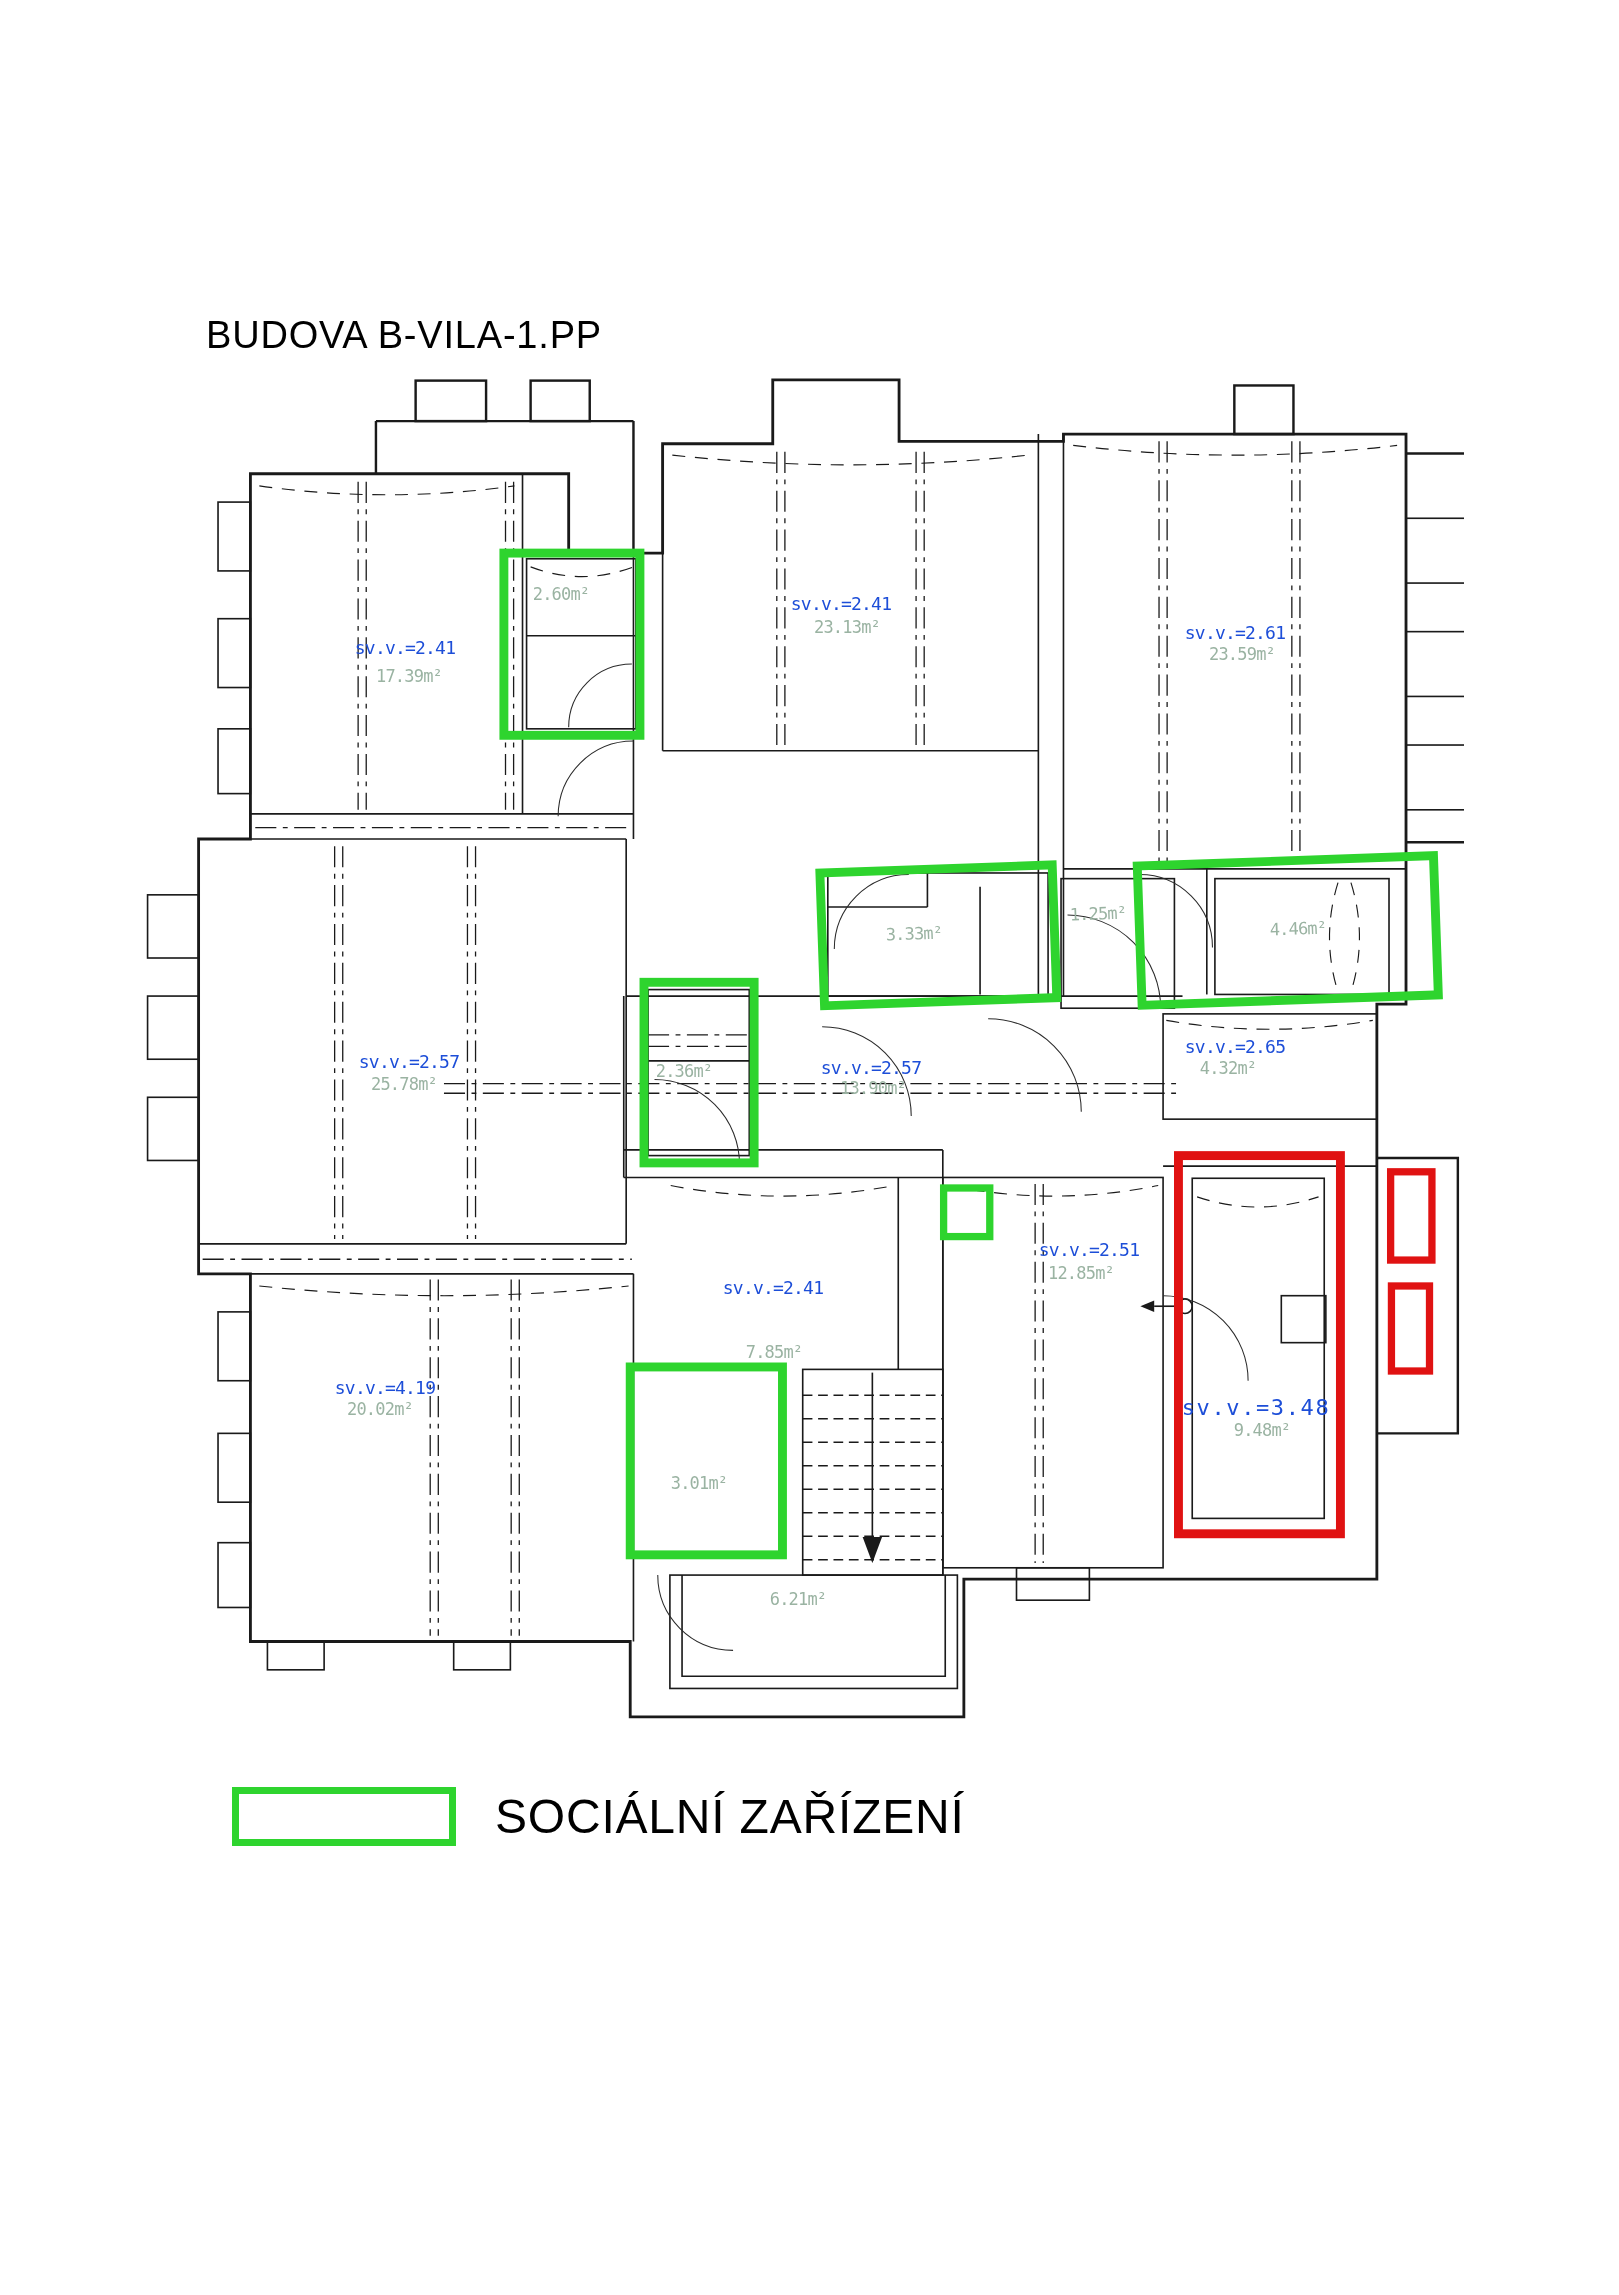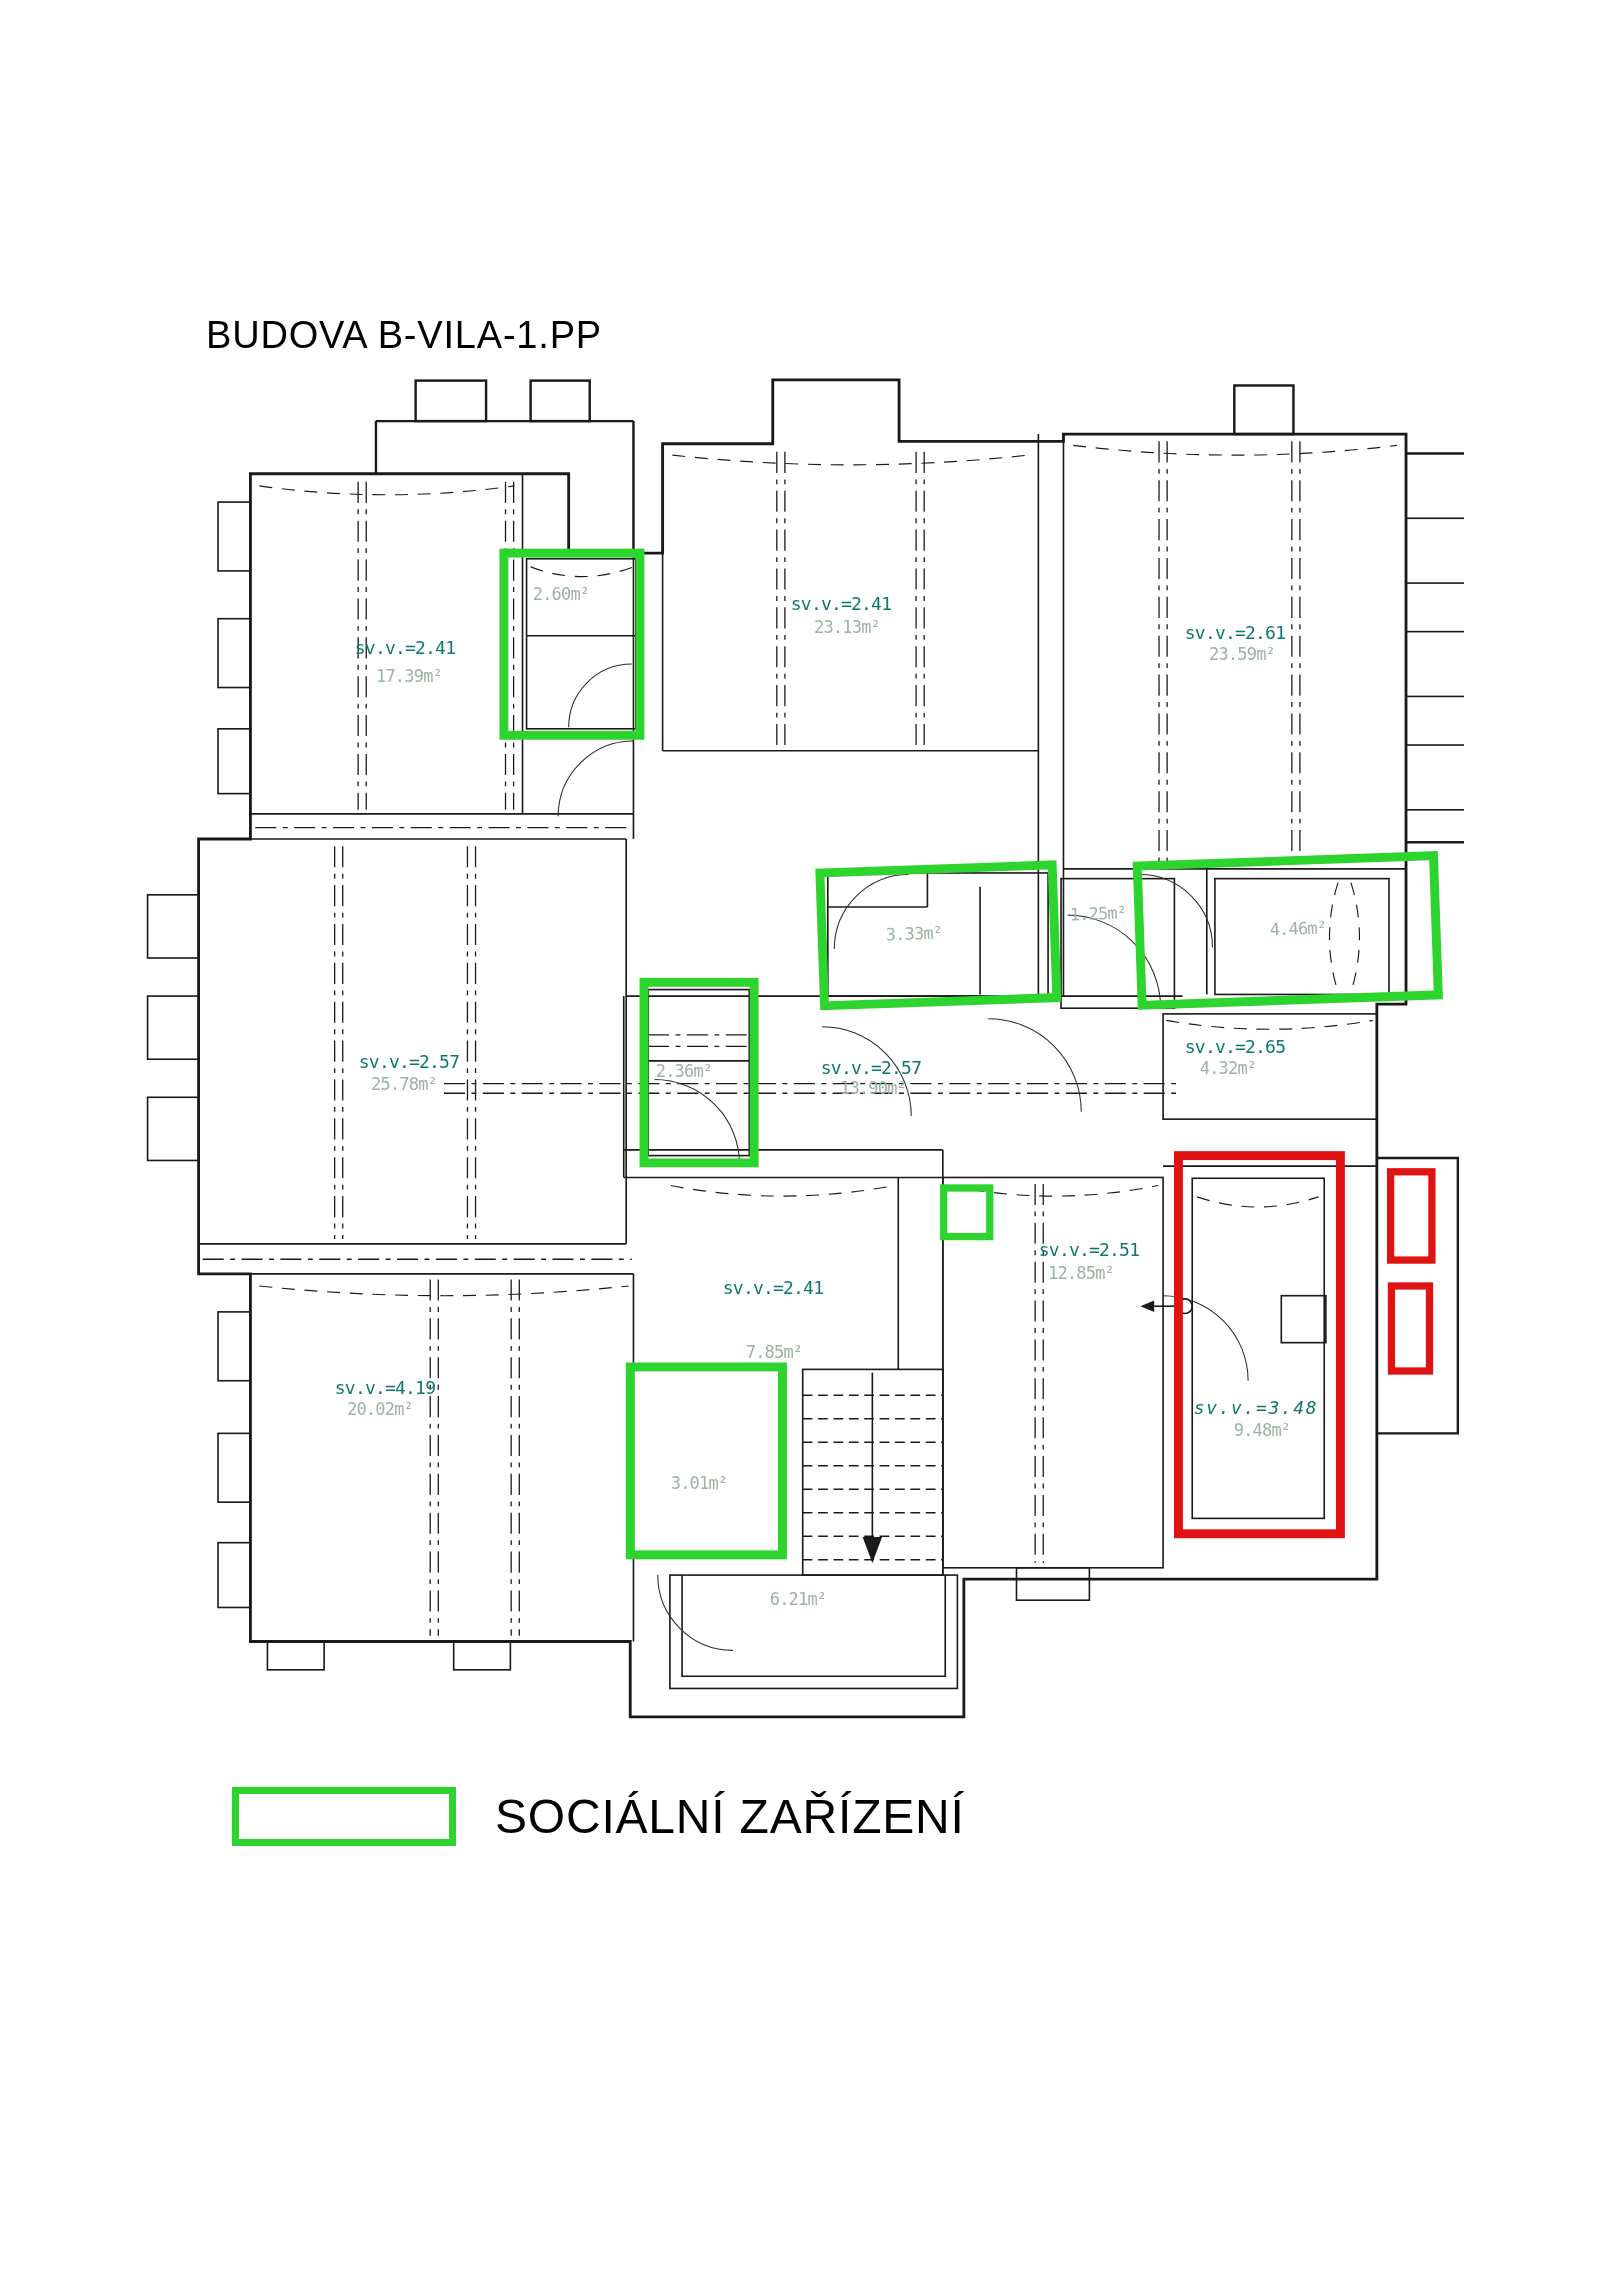--- a/index.html
+++ b/index.html
@@ -2,22 +2,22 @@
 <html style="font-size:13px"><head>
 <meta charset="utf-8">
 <style>
   html,body{margin:0;padding:0;background:#ffffff;}
   .canvas{position:relative;width:1464px;height:2295px;background:#ffffff;overflow:hidden;
           font-family:"Liberation Sans",sans-serif;}
   .title{position:absolute;left:206px;top:314px;font-size:38px;letter-spacing:0.8px;color:#000;}
   .plan-svg{position:absolute;left:0;top:0;}
   .lbl{position:absolute;transform:translate(-50%,-50%);white-space:nowrap;
        font-family:"DejaVu Sans Mono",monospace;line-height:1;}
-  .sv{font-size:18px;letter-spacing:-0.8px;color:#0f766e;}
-  .sv.big{font-size:18px;letter-spacing:1.6px;font-style:italic;}
+  .sv{font-size:18px;letter-spacing:-0.8px;color:#1d4ed8;}
+  .sv.big{font-size:22px;letter-spacing:1.6px;}
   .area{font-size:17px;letter-spacing:-0.8px;color:#9ab3a2;}
   .rot{transform:translate(-50%,-50%) rotate(-2deg);}
   .legend{position:absolute;left:232px;top:1787px;}
   .legend-row{display:flex;align-items:center;margin-bottom:39px;}
   .legend-swatch{width:210px;height:45px;border:7.3px solid #2ed42e;background:#fff;}
   .legend-label{margin-left:39px;font-size:48px;color:#000;letter-spacing:0.8px;}
 </style>
 </head>
 <body>
 

